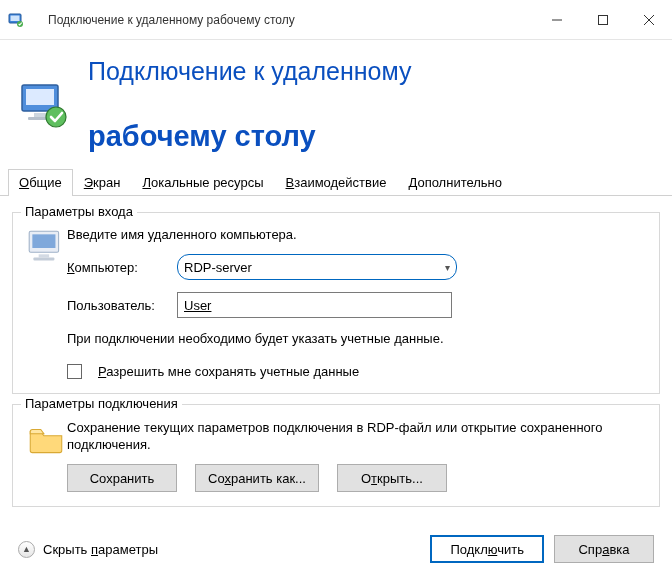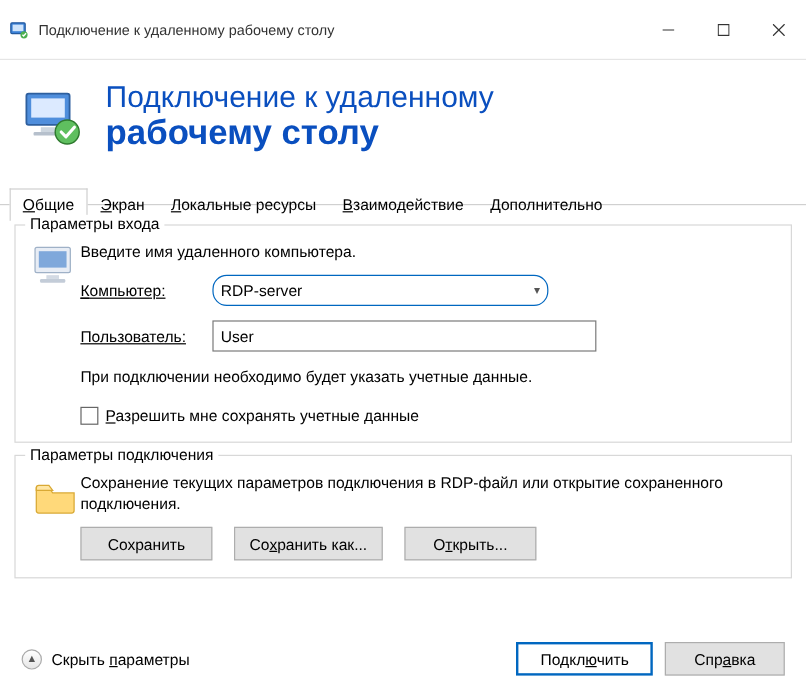--- a/index.html
+++ b/index.html
@@ -1,54 +1,54 @@
 <!DOCTYPE html>
 <html><head>
 <meta charset="utf-8">
 <style>
 * { box-sizing: border-box; margin: 0; padding: 0; font-family: "Segoe UI", Tahoma, sans-serif; }
 body { background: #fff; width: 672px; height: 581px; overflow: hidden; font-size: 13px; color: #000; }
 
 
-.titlebar { display: flex; align-items: center; height: 50px; padding: 0 0 0 8px; border-bottom: 1px solid #e5e5e5; }
+.titlebar { display: flex; align-items: center; height: 40px; padding: 0 0 0 8px; border-bottom: 1px solid #e5e5e5; gap: 16px; }
 .titlebar .app-icon { width: 16px; height: 16px; margin-right: 8px; }
 .titlebar .title { flex: 1; font-size: 12px; color: #333; }
 .titlebar .win-controls { display: flex; }
 .titlebar .win-btn { width: 46px; height: 32px; display: flex; align-items: center; justify-content: center; color: #333; cursor: default; }
 
 
 .banner { display: flex; align-items: center; padding: 18px 27px 16px 18px; }
 .banner .big-icon { width: 52px; height: 52px; margin-right: 18px; flex-shrink: 0; }
 .banner .line1 { color: #0a4fbf; font-size: 25px; line-height: 1.1; }
-.banner .line2 { color: #0a4fbf; font-size: 29px; font-weight: bold; line-height: 1.1; }
+.banner .line2 { color: #0a4fbf; font-size: 29px; font-weight: bold; line-height: 1.1; margin-top: 35px; }
 
 
 .tabs { display: flex; border-bottom: 1px solid #d0d0d0; padding: 0 8px; }
-.tab { padding: 5px 10px 6px; border: 1px solid transparent; border-bottom: none; font-size: 13px; cursor: default; position: relative; top: 14px; }
+.tab { padding: 5px 10px 6px; border: 1px solid transparent; border-bottom: none; font-size: 13px; cursor: default; position: relative; top: 1px; }
 .tab.active { border-color: #d0d0d0; background: #fff; }
 .underline { text-decoration: underline; }
 
 
 .content { padding: 6px 12px 12px; }
 .groupbox { border: 1px solid #d8d8d8; margin-top: 10px; padding: 14px 12px 14px 12px; position: relative; }
 .groupbox .legend { position: absolute; top: -9px; left: 8px; background: #fff; padding: 0 4px; font-size: 13px; text-align: center; }
 .group-row { display: flex; }
 .group-icon { width: 42px; flex-shrink: 0; }
 .group-body { flex: 1; }
 
 
 .form-intro { margin-bottom: 12px; }
 .form-row { display: flex; align-items: center; margin-bottom: 12px; }
-.form-label { width: 110px; text-decoration: underline; }
+.form-label { width: 110px; }
 .combo, .textinput { height: 26px; border: 1px solid #7a7a7a; padding: 0 6px; font-size: 13px; font-family: inherit; }
 .combo { width: 280px; display: flex; align-items: center; justify-content: space-between; border-color: #0067c0; border-radius: 12px; }
 .combo .chev { font-size: 10px; color: #555; }
-.textinput { width: 320px; }
+.textinput { width: 275px; text-decoration: underline; }
 .form-note { margin: 6px 0 16px; line-height: 1.35; }
-.checkbox-row { display: flex; align-items: center; gap: 6px; }
+.checkbox-row { display: flex; align-items: center; gap: 16px; }
 .checkbox-box { width: 15px; height: 15px; border: 1px solid #666; background: #fff; }
 
 
 .btn { height: 28px; min-width: 110px; border: 1px solid #adadad; background: #e1e1e1; font-size: 13px; font-family: inherit; padding: 0 12px; cursor: default; }
 .btn.primary { border-color: #0067c0; border-width: 2px; background: #fff; padding: 0 18px; }
 .btn-row { display: flex; gap: 18px; margin-top: 10px; }
 
 
 .footer { position: absolute; left: 0; right: 0; bottom: 0; padding: 14px 18px 18px; display: flex; align-items: center; }
 .collapse-chev { width: 17px; height: 17px; border: 1px solid #aaa; border-radius: 50%; display: flex; align-items: center; justify-content: center; margin-right: 8px; font-size: 9px; color: #555; background: linear-gradient(#fff,#e6e6e6); }

